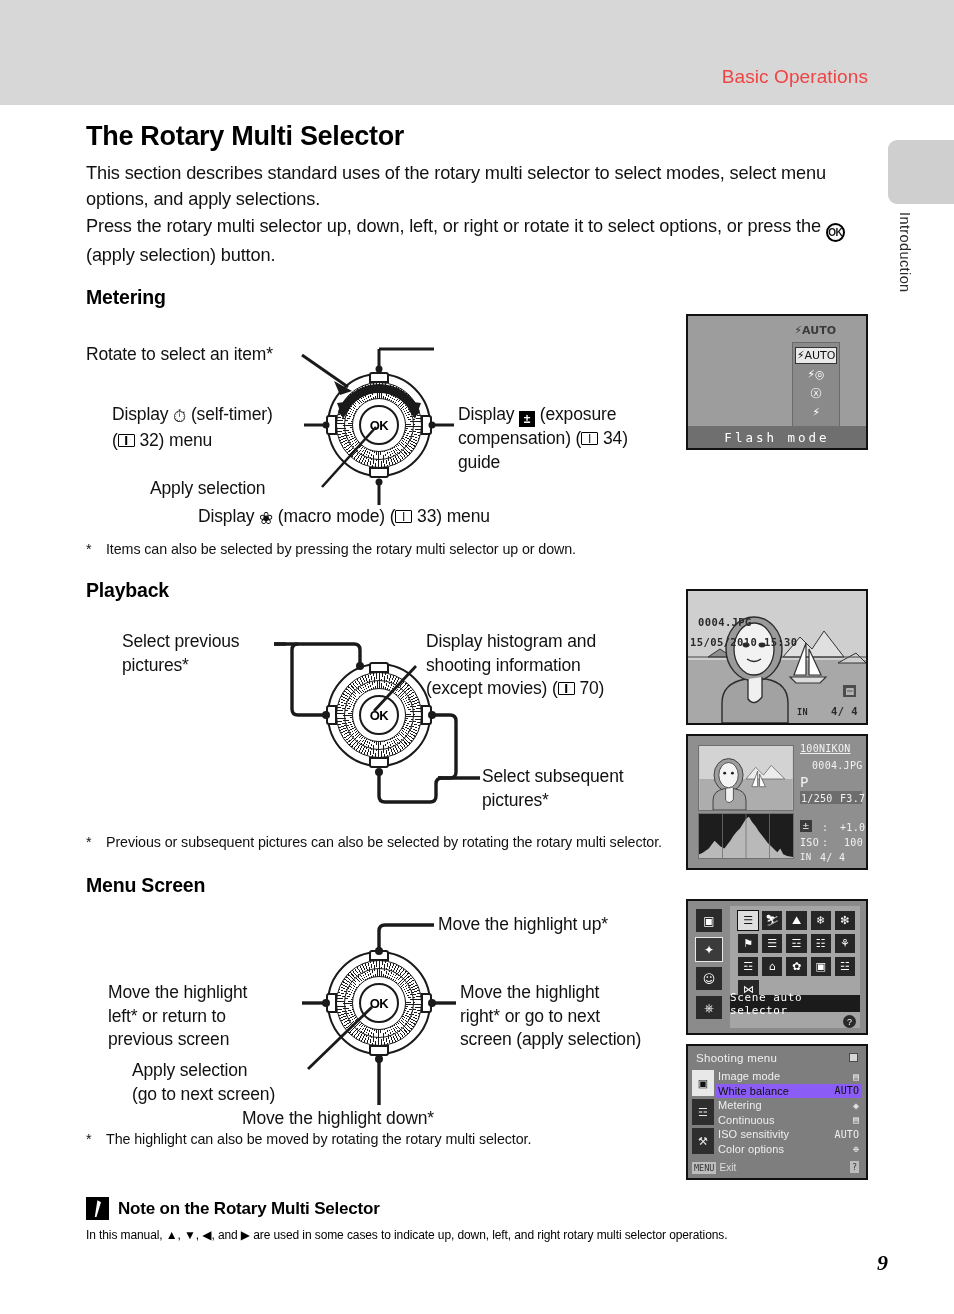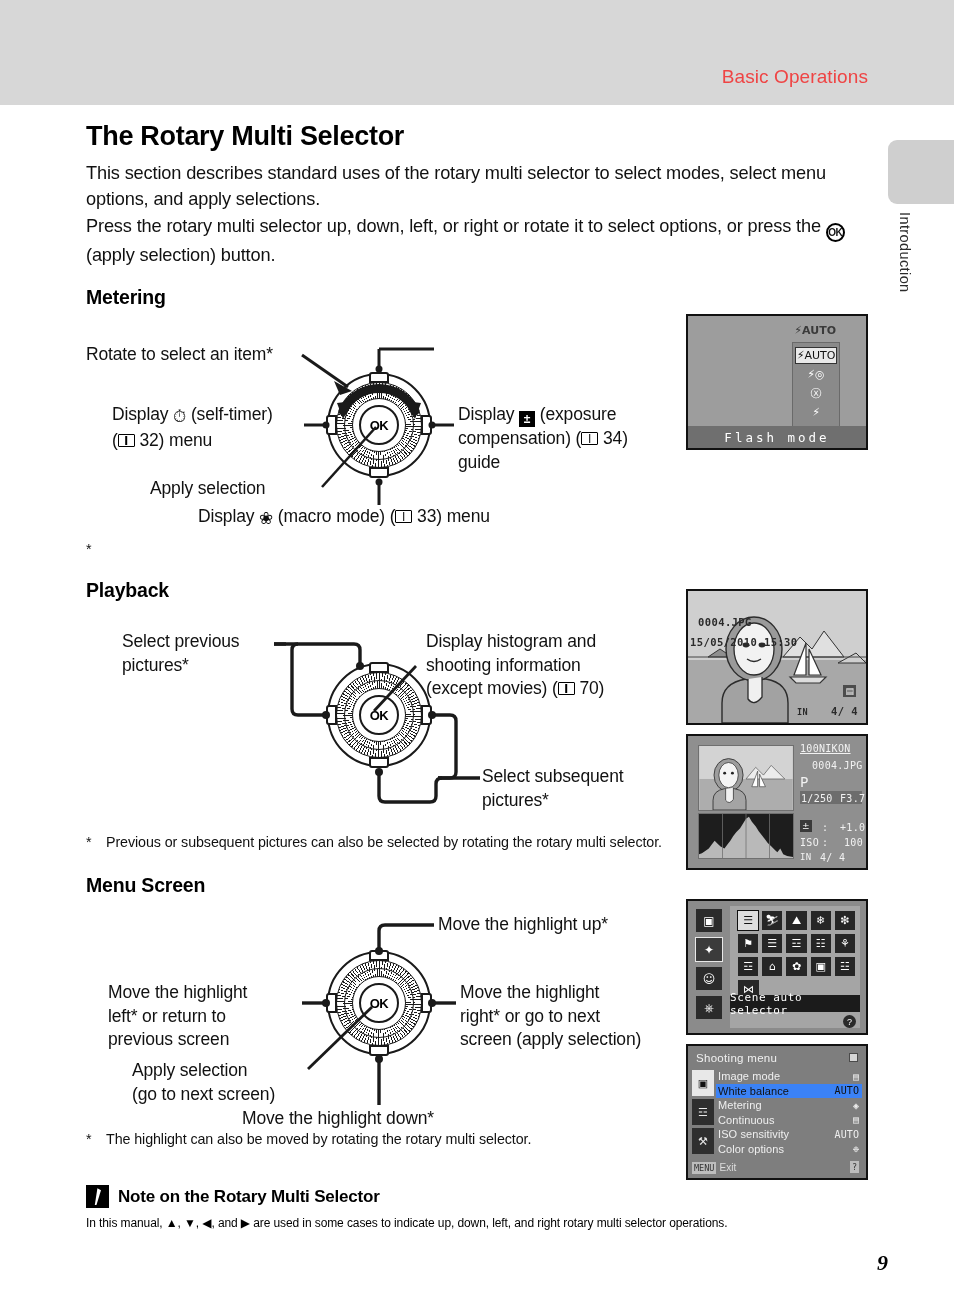--- a/index.html
+++ b/index.html
@@ -247,21 +247,21 @@
   .sm-tab {
     height:26px; background:#2e2e2e; color:#e8e8e8; font-size:11px;
     display:flex; align-items:center; justify-content:center;
   }
   .sm-tab.active { background:#e8e8e8; color:#111; }
   .sm-rows { position:absolute; left:28px; right:4px; top:23px; }
   .sm-row {
     height:14.5px; display:flex; align-items:center; justify-content:space-between;
     color:#efefef; font-size:11px; padding:0 3px 0 2px; letter-spacing:0.1px;gap:28px;
   }
-  .sm-row.sel { background:#3b82f6; color:#111; }
+  .sm-row.sel { background:#8b5cf6; color:#111; }
   .sm-val { font-size:10px; font-family:"DejaVu Sans Mono", monospace; }
   .sm-foot {
     position:absolute; left:4px; right:4px; bottom:4px; height:14px;
     display:flex; align-items:center; justify-content:space-between;
     color:#ddd; font-size:10px;
   }
   .sm-menukey {
     background:#bdbdbd; color:#333; font-size:8.5px; padding:1px 2px;
     font-family:"DejaVu Sans Mono", monospace; margin-right:3px;
   }
@@ -364,20 +364,21 @@
     <div class="lbl" style="left:64px; top:162px;">Apply selection</div>
 
     <div class="lbl" style="left:112px; top:190px;">
       <span>Display </span><span class="g g-macro">❀</span><span> (macro mode) (</span><span class="g-book"></span>
       <span>33</span><span>) menu</span>
     </div>
   </div>
 
   <div class="footnote" style="margin-top:2px;">
     <span class="star">*</span>
+    <span>Items can also be selected by pressing the rotary multi selector up or down.</span>
   </div>
 
   <h2 class="sec" style="margin-top:20px;">Playback</h2>
 
   <div class="diagram" style="height:222px; margin-top:6px;">
 
     <div class="dial" style="left:241px; top:55px;">
       <div class="ring-out"></div>
       <div class="pad up"></div>
       <div class="pad down"></div>
@@ -487,21 +488,21 @@
     </div>
 
     <div class="lbl" style="left:156px; top:206px;">Move the highlight down*</div>
   </div>
 
   <div class="footnote" style="margin-top:0px;">
     <span class="star">*</span>
     <span>The highlight can also be moved by rotating the rotary multi selector.</span>
   </div>
 
-  <div style="margin-top:36px;">
+  <div style="margin-top:48px;">
     <div class="note-head">
       <span class="pencil-icon"></span>
       <span class="note-title">Note on the Rotary Multi Selector</span>
     </div>
     <div class="note-body">
       <span>In this manual, </span><span>▲</span><span>, </span><span>▼</span><span>, </span><span>◀</span><span>, and </span><span>▶</span><span> are used in some cases to indicate up, down, left, and right rotary multi selector operations.</span>
     </div>
   </div>
 </div>
 

